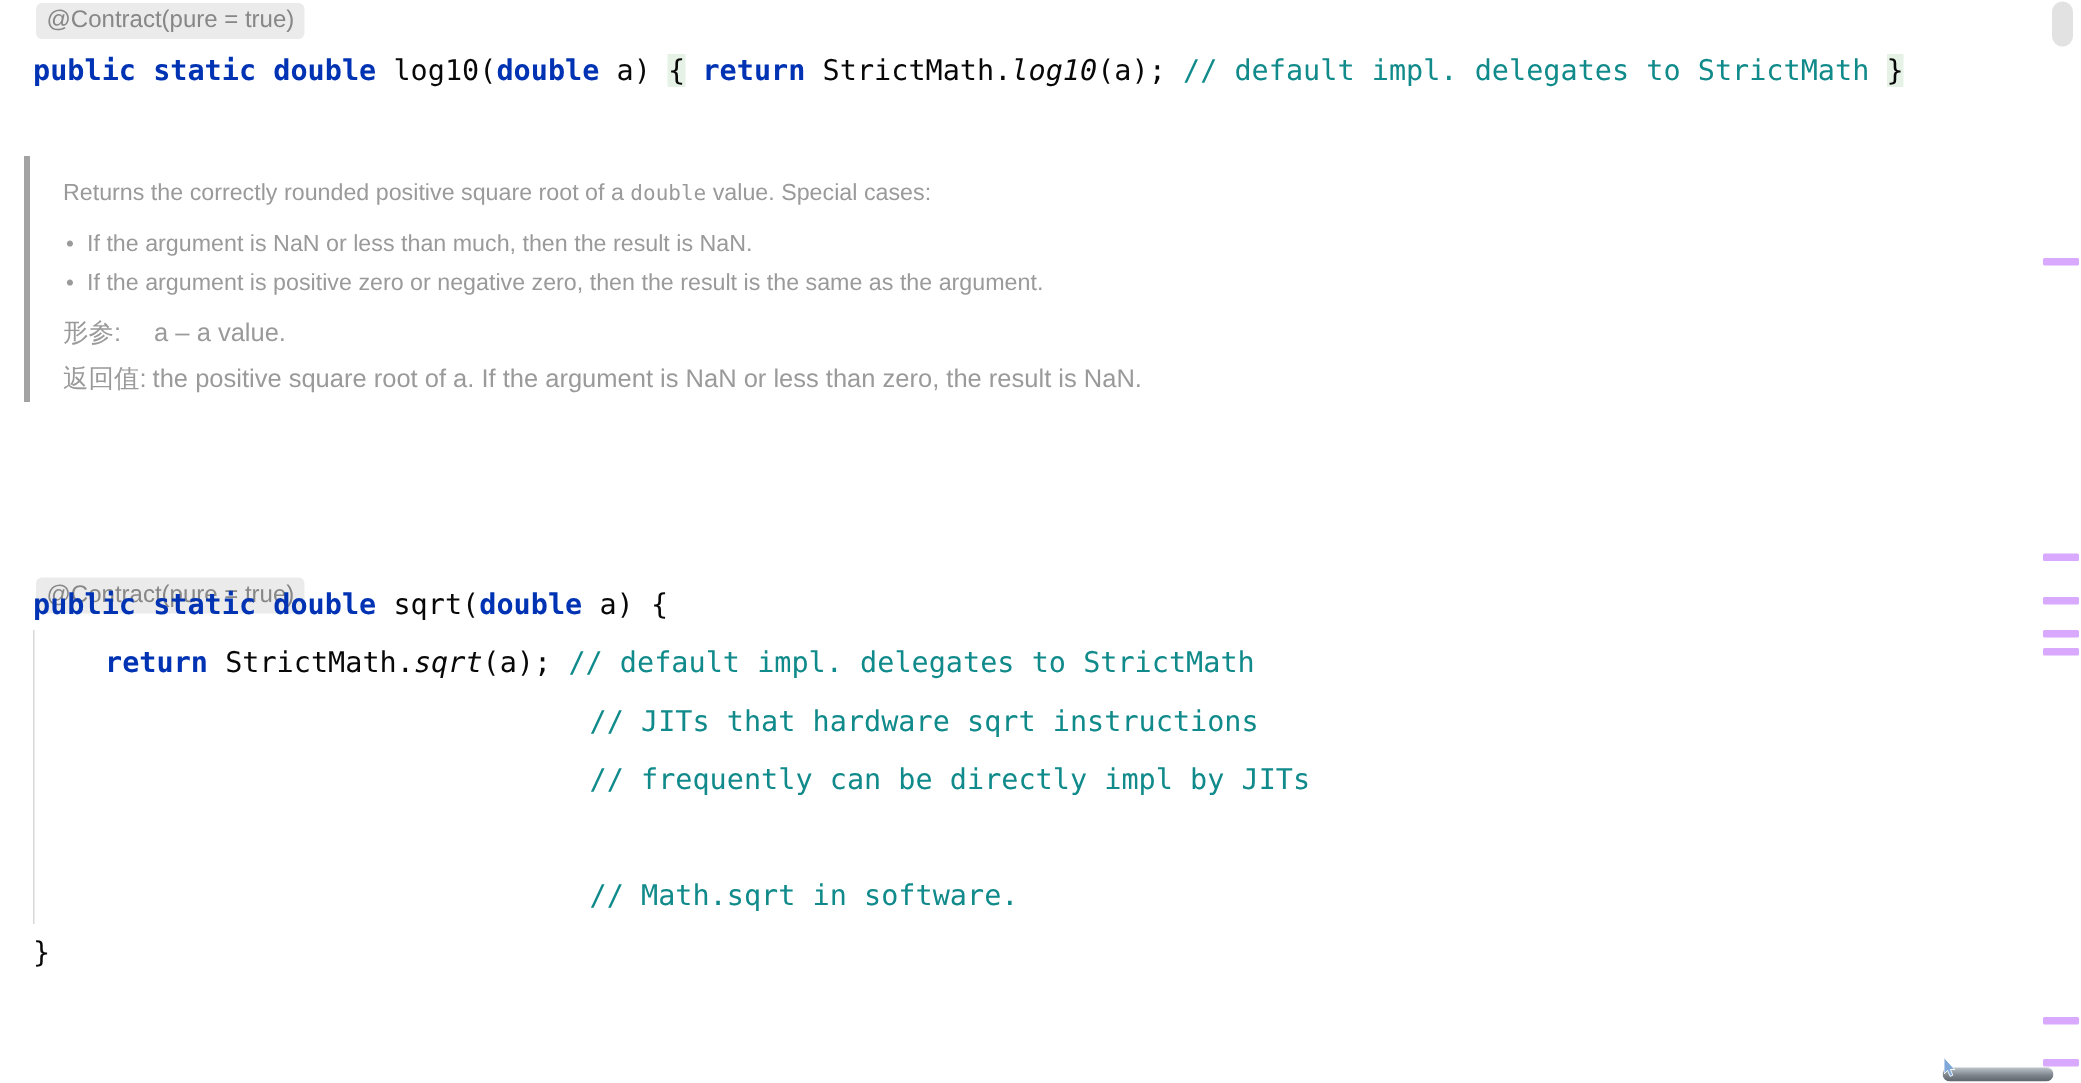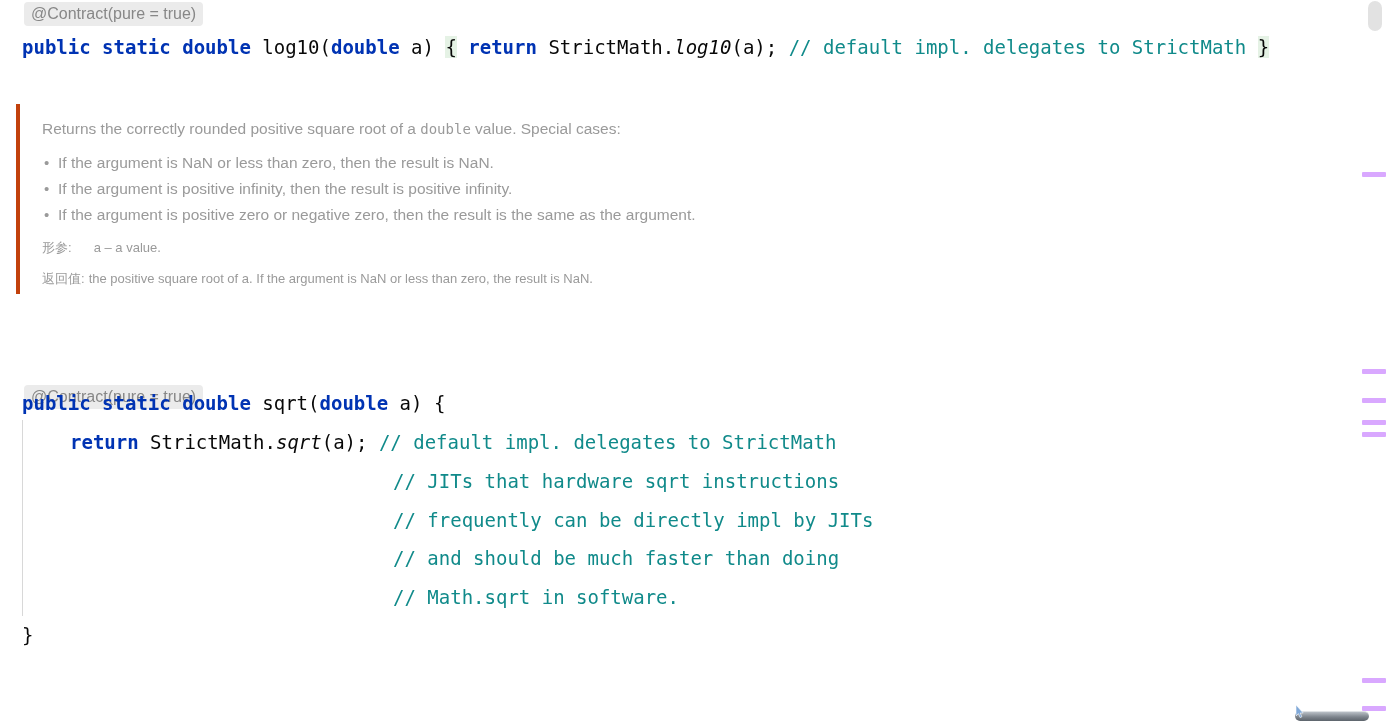--- a/index.html
+++ b/index.html
@@ -55,21 +55,21 @@
     white-space: pre;
   }
 
   
   #doc {
     position: absolute;
     left: 16px;
     top: 104px;
     width: 1000px;
     background: #ffffff;
-    border-left: 4px solid #c2410c;
+    border-left: 4px solid #a3a3a3;
     box-sizing: border-box;
     padding: 6px 0 4px 22px;
   }
   #doc .para {
     color: #9a9a9a;
     font-family: "Liberation Sans", sans-serif;
     font-size: 15.5px;
     line-height: 22px;
     margin: 10px 0 0 0;
     max-width: 730px;
@@ -96,21 +96,21 @@
     content: "\2022";
     position: absolute;
     left: 2px;
     top: 0;
     color: #9a9a9a;
     font-size: 15px;
   }
   .doc-field {
     margin-top: 9px;
     color: #9a9a9a;
-    font-size: 13px;
+    font-size: 17px;
     line-height: 22px;
   }
   .doc-field .lbl { color: #9a9a9a; }
   .doc-field .val { color: #9a9a9a; margin-left: 4px; }
   .doc-field .gap { display: inline-block; width: 18px; }
 
   
   .indent-guide {
     position: absolute;
     width: 1px;
@@ -177,42 +177,40 @@
 
   <div class="inlay" style="left:24px; top:2px;">@Contract(pure = true)</div>
 
   <div class="code-line" style="left:22px; top:36px;"><span class="kw">public</span> <span class="kw">static</span> <span class="kw">double</span> <span class="ident">log10</span><span class="ident">(</span><span class="kw">double</span> <span class="ident">a</span><span class="ident">)</span> <span class="brace-hl">{</span> <span class="kw">return</span> <span class="cls">StrictMath.</span><span class="mth-italic">log10</span><span class="ident">(a);</span> <span class="cmt">// default impl. delegates to StrictMath</span> <span class="brace-hl">}</span></div>
 
   <div id="doc">
 
     <p class="para first"><span>Returns the correctly rounded positive square root of a </span><span class="mono">double</span><span> value. Special cases:</span></p>
 
     <ul>
-      <li>If the argument is NaN or less than zero, then the result is NaN.</li>
-      <li>If the argument is positive infinity, then the result is positive infinity.</li>
+      <li>If the argument is NaN or less than much, then the result is NaN.</li>
       <li>If the argument is positive zero or negative zero, then the result is the same as the argument.</li>
     </ul>
 
 
     <div class="doc-field"><span class="lbl">形参:</span><span class="gap"></span><span class="val">a – a value.</span></div>
 
     <div class="doc-field"><span class="lbl">返回值:</span><span class="val">the positive square root of a. If the argument is NaN or less than zero, the result is NaN.</span></div>
   </div>
 
   <div class="inlay" style="left:24px; top:385px;">@Contract(pure = true)</div>
 
   <div class="code-line" style="left:22px; top:392px;text-align:center;"><span class="kw">public</span> <span class="kw">static</span> <span class="kw">double</span> <span class="ident">sqrt</span><span class="ident">(</span><span class="kw">double</span> <span class="ident">a</span><span class="ident">)</span> <span class="ident">{</span></div>
 
   <div class="indent-guide" style="left:22px; top:420px; height:196px;"></div>
 
   <div class="code-line" style="left:70px; top:431px;"><span class="kw">return</span> <span class="cls">StrictMath.</span><span class="mth-italic">sqrt</span><span class="ident">(a);</span> <span class="cmt">// default impl. delegates to StrictMath</span></div>
 
   <div class="code-line cmt" style="left:393px; top:470px;">// JITs that hardware sqrt instructions</div>
   <div class="code-line cmt" style="left:393px; top:509px;">// frequently can be directly impl by JITs</div>
-  <div class="code-line cmt" style="left:393px; top:547px;">// and should be much faster than doing</div>
   <div class="code-line cmt" style="left:393px; top:586px;">// Math.sqrt in software.</div>
 
   <div class="code-line" style="left:22px; top:624px;">}</div>
 </div>
 
 <div id="vscroll">
   <div id="vthumb"></div>
 
   <div class="marker" style="top:172px;"></div>
   <div class="marker" style="top:369px;"></div>

